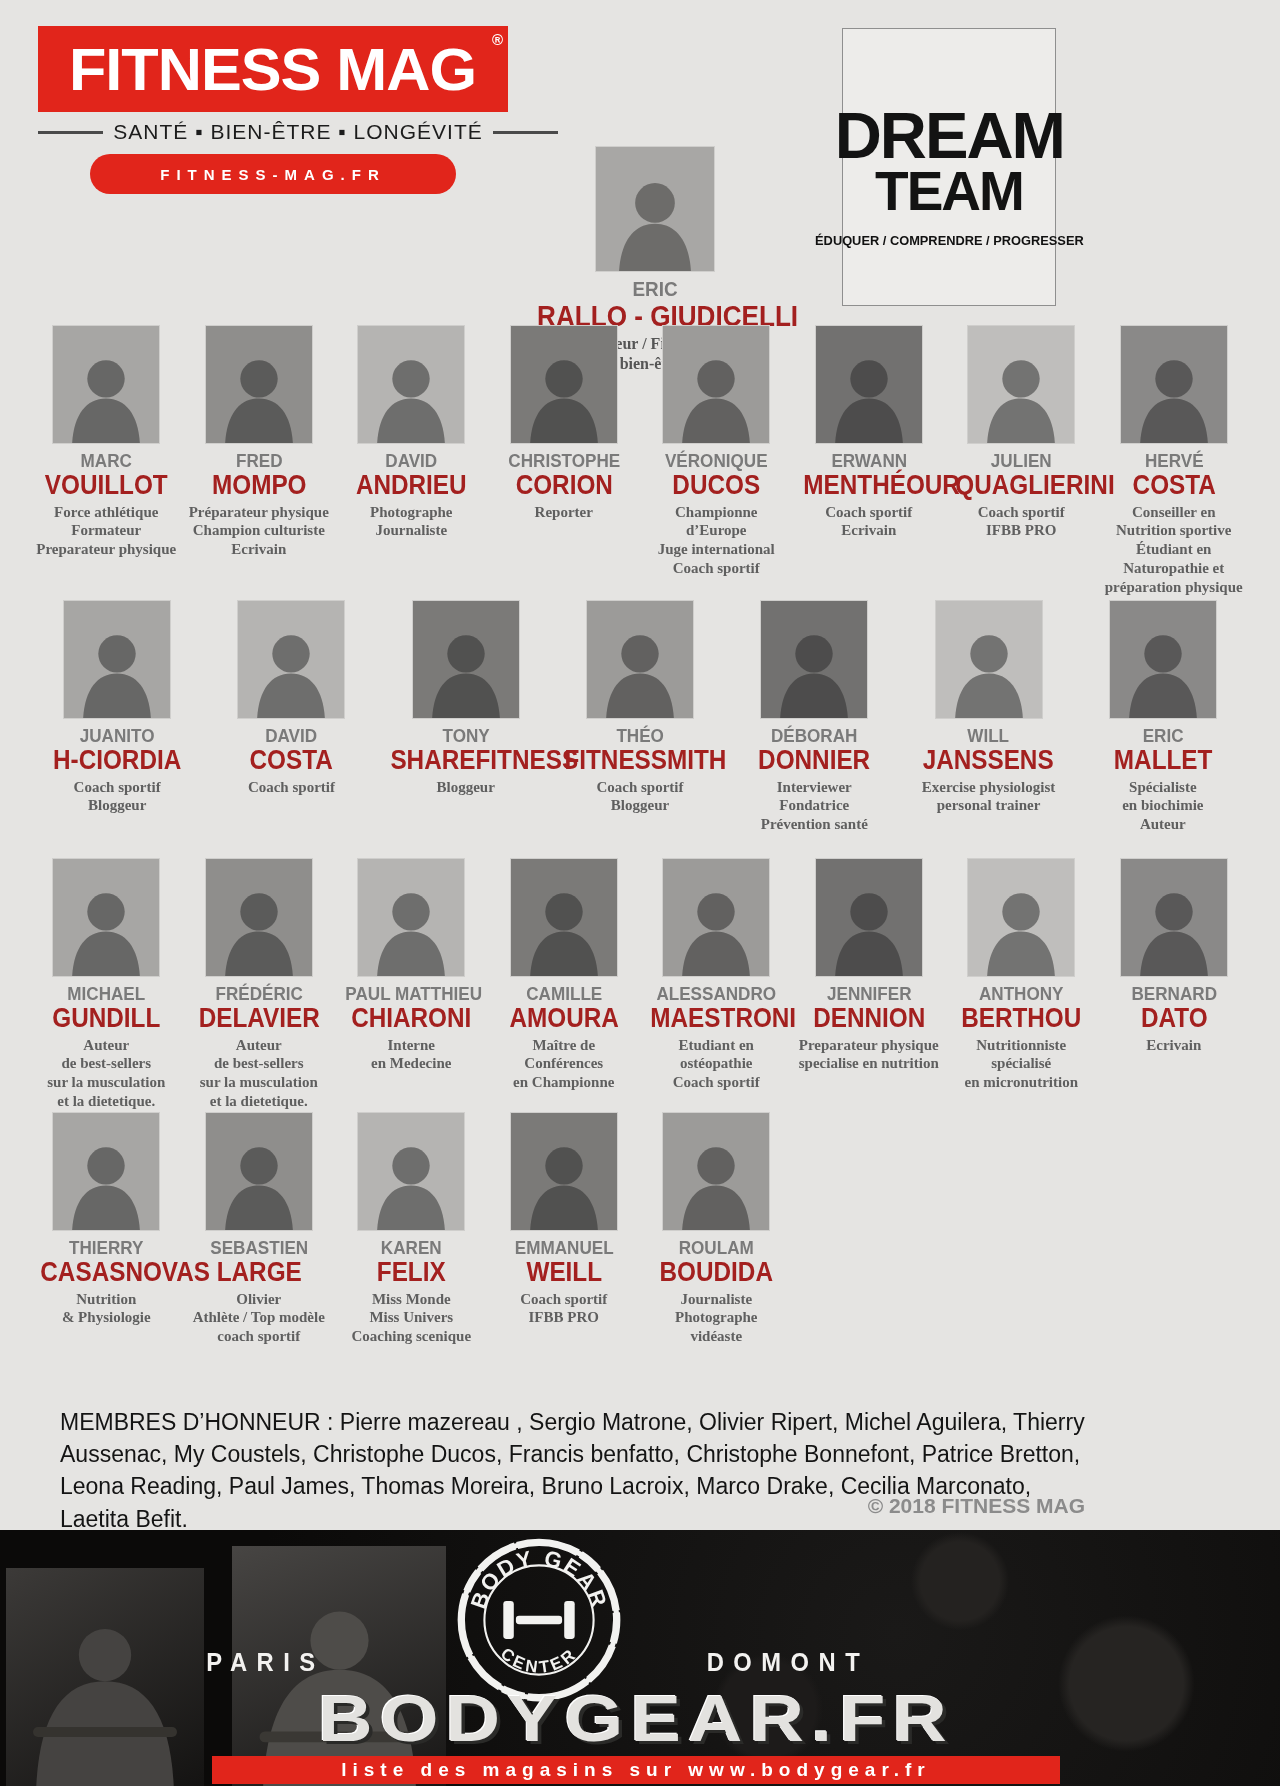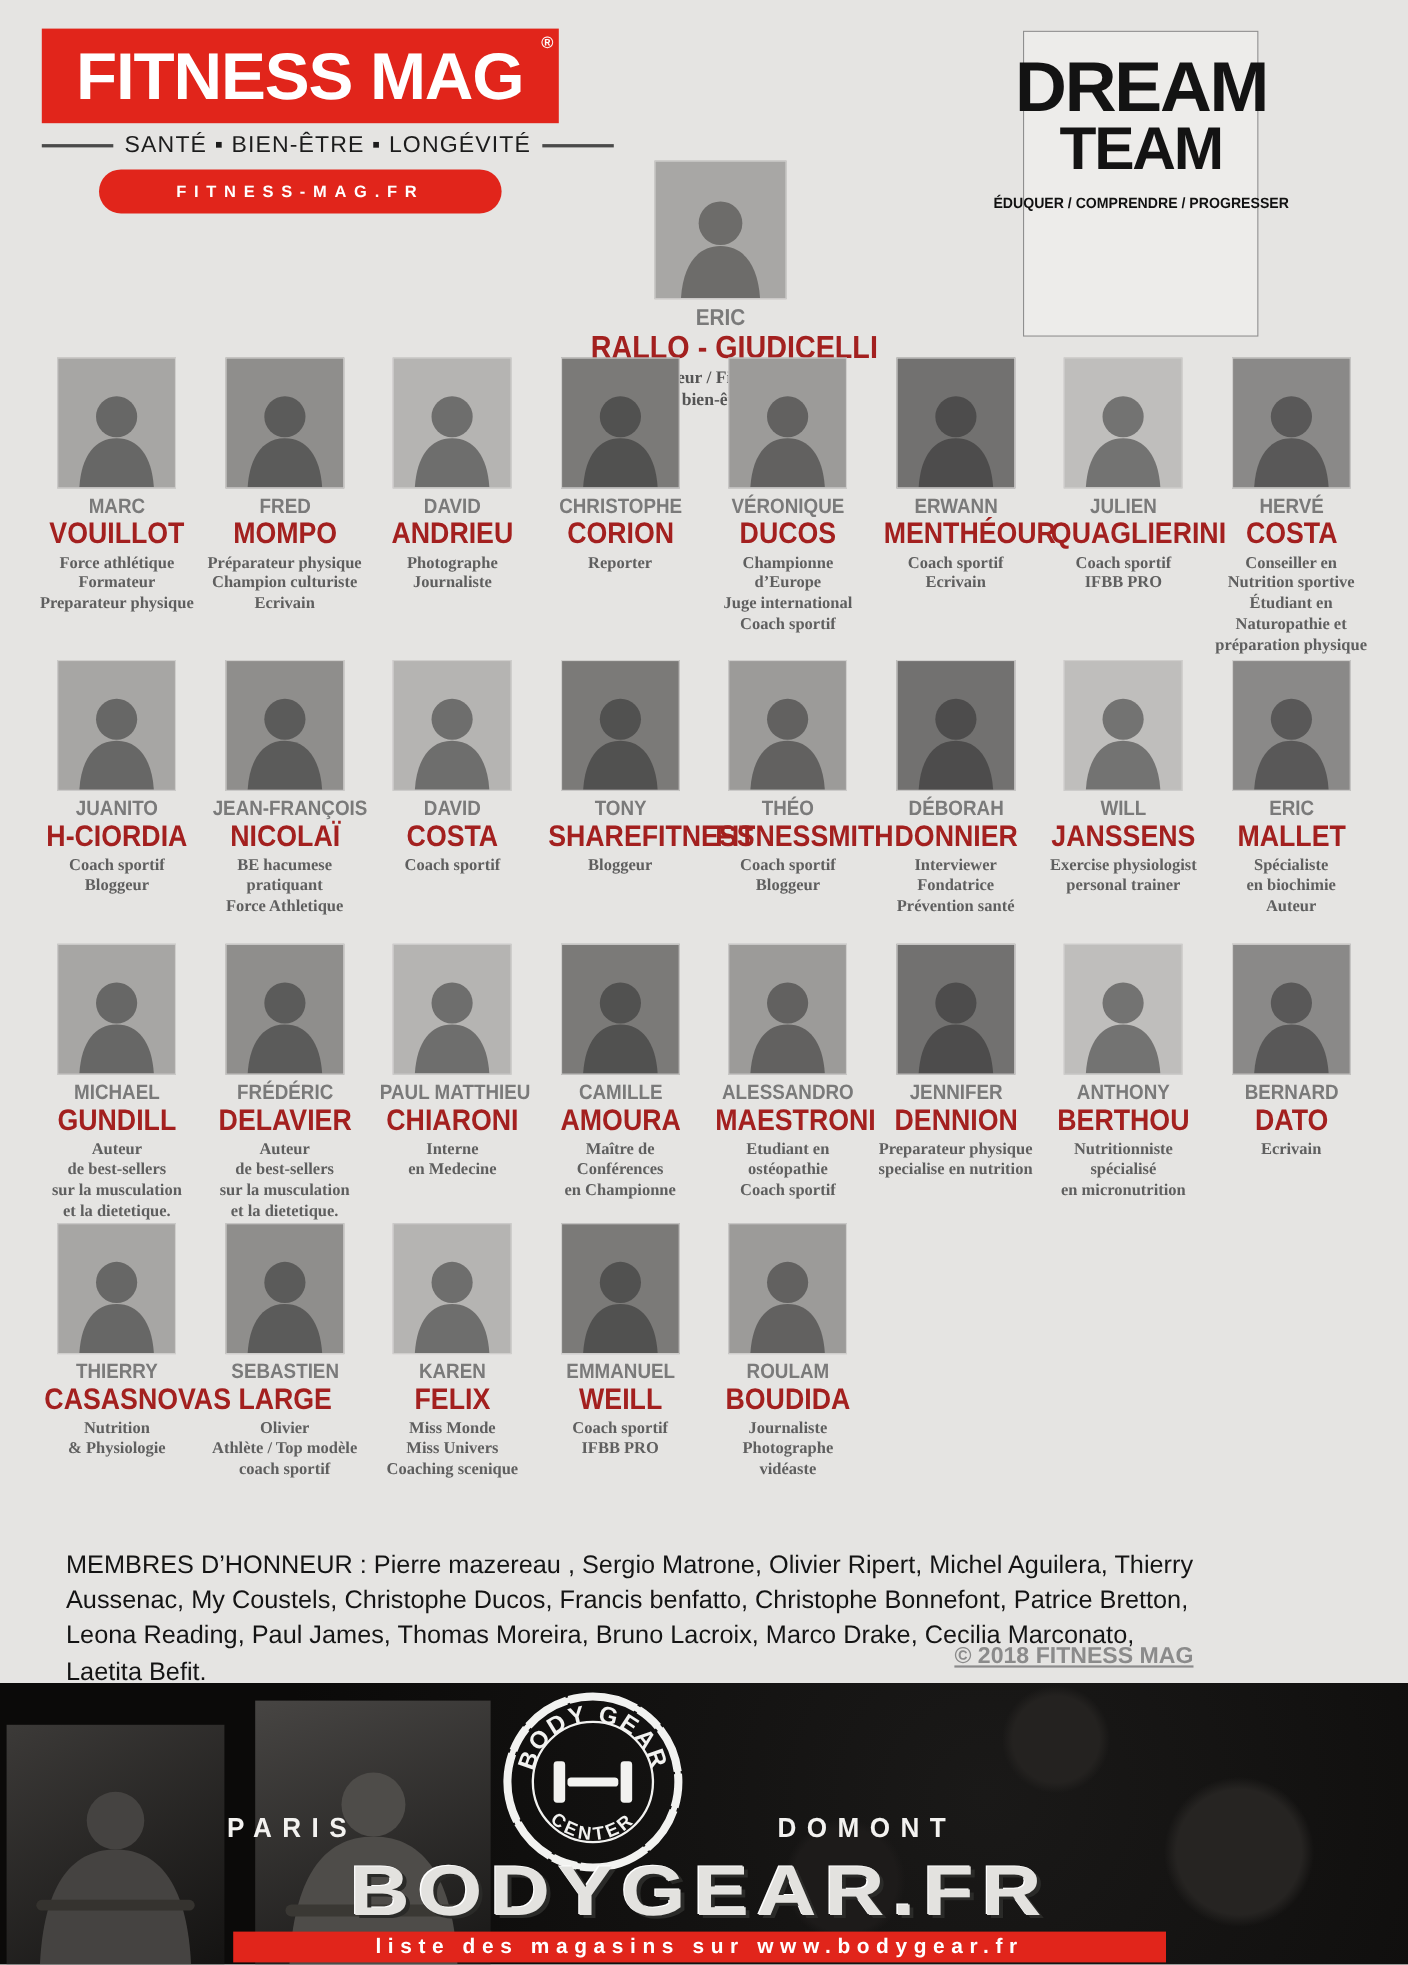--- a/index.html
+++ b/index.html
@@ -20,38 +20,38 @@
   .founder{position:absolute;left:524px;top:146px;width:262px;text-align:center;}
   .photo-frame{background:#a8a7a5;border:1px solid #cfcecc;overflow:hidden;display:flex;align-items:flex-end;justify-content:center;}
   .founder .photo-frame{width:118px;height:124px;margin:0 auto;}
   .fn{display:block;font-weight:bold;color:#7a7a7a;transform:scaleX(.9);}
   .ln{display:block;font-weight:bold;color:#a3201f;transform:scaleX(.9);white-space:nowrap;}
   .founder .fn{font-size:21px;margin-top:5px;}
   .founder .ln{font-size:29px;line-height:1.05;}
   .roles{font-family:"Liberation Serif",serif;font-weight:bold;color:#555;font-size:16px;line-height:1.25;margin-top:3px;}
 
   
-  .dream-box{position:absolute;left:930px;top:28px;width:214px;height:278px;background:#edecea;border:1px solid #8f8f8f;display:flex;flex-direction:column;align-items:center;justify-content:flex-start;padding-top:22px;box-sizing:border-box;}
+  .dream-box{position:absolute;left:842px;top:28px;width:214px;height:278px;background:#edecea;border:1px solid #8f8f8f;display:flex;flex-direction:column;align-items:center;justify-content:center;padding-top:22px;box-sizing:border-box;}
   .dream-l1{font-weight:bold;font-size:64px;line-height:.9;color:#131313;letter-spacing:-2px;transform:scaleX(1.02);}
   .dream-l2{font-weight:bold;font-size:55px;line-height:.95;color:#131313;letter-spacing:-2px;transform:scaleX(1.0);}
   .dream-sub{margin-top:16px;font-weight:bold;font-size:13.5px;color:#111;white-space:nowrap;transform:scaleX(.95);}
 
   
   #team-rows{position:absolute;left:30px;right:30px;top:0;}
   .team-row{position:absolute;left:0;right:0;display:flex;}
   .row-0{top:325px;} .row-1{top:600px;} .row-2{top:858px;} .row-3{top:1112px;}
   .member{flex:1;text-align:center;padding:0 3px;min-width:0;}
   .member .photo{width:106px;height:117px;margin:0 auto;border:1px solid #cfcecc;display:flex;align-items:flex-end;justify-content:center;overflow:hidden;}
   .member .fn{font-size:19px;margin-top:6px;white-space:nowrap;}
   .member .ln{font-size:27px;line-height:1.02;}
   .member .roles{font-size:15px;color:#5f5f5f;}
 
   
   .honor{position:absolute;left:60px;top:1406px;width:1030px;font-size:23px;color:#141414;line-height:1.4;}
-  .copyright{position:absolute;top:1494px;right:195px;font-weight:bold;font-size:21px;color:#8b8b8b;text-decoration:underline;}
+  .copyright{position:absolute;top:1494px;right:195px;font-weight:bold;font-size:21px;color:#8b8b8b;}
 
   
   .footer{position:absolute;left:0;top:1530px;width:1280px;height:256px;
     background:
       radial-gradient(circle at 75% 20%,#242220 0 4%,transparent 5%),
       radial-gradient(circle at 60% 70%,#1d1b1a 0 6%,transparent 7%),
       radial-gradient(circle at 88% 60%,#262422 0 5%,transparent 6%),
       radial-gradient(circle at 70% 40%,#1a1918 0,#0b0a09 70%);
     background-color:#0b0a09;}
   .bb-photo{position:absolute;display:flex;align-items:flex-end;justify-content:center;overflow:hidden;}
@@ -230,35 +230,20 @@
             </svg>
           </div>
           <span class="fn">JUANITO</span>
           <span class="ln">H-CIORDIA</span>
           <div class="roles">
             <div>Coach sportif</div>
             <div>Bloggeur</div>
           </div>
         </div>
         <div class="member">
-          <div class="photo" style="background:#8f8e8c">
-            <svg width="92" height="98" viewBox="0 0 100 110">
-              <circle cx="50" cy="38" r="21" fill="rgba(40,40,40,.5)"></circle>
-              <path d="M50 60 C28 60 14 78 12 110 L88 110 C86 78 72 60 50 60 Z" fill="rgba(40,40,40,.5)"></path>
-            </svg>
-          </div>
-          <span class="fn">JEAN-FRANÇOIS</span>
-          <span class="ln">NICOLAÏ</span>
-          <div class="roles">
-            <div>BE hacumese</div>
-            <div>pratiquant</div>
-            <div>Force Athletique</div>
-          </div>
-        </div>
-        <div class="member">
           <div class="photo" style="background:#b5b4b2">
             <svg width="92" height="98" viewBox="0 0 100 110">
               <circle cx="50" cy="38" r="21" fill="rgba(40,40,40,.5)"></circle>
               <path d="M50 60 C28 60 14 78 12 110 L88 110 C86 78 72 60 50 60 Z" fill="rgba(40,40,40,.5)"></path>
             </svg>
           </div>
           <span class="fn">DAVID</span>
           <span class="ln">COSTA</span>
           <div class="roles">
             <div>Coach sportif</div>

